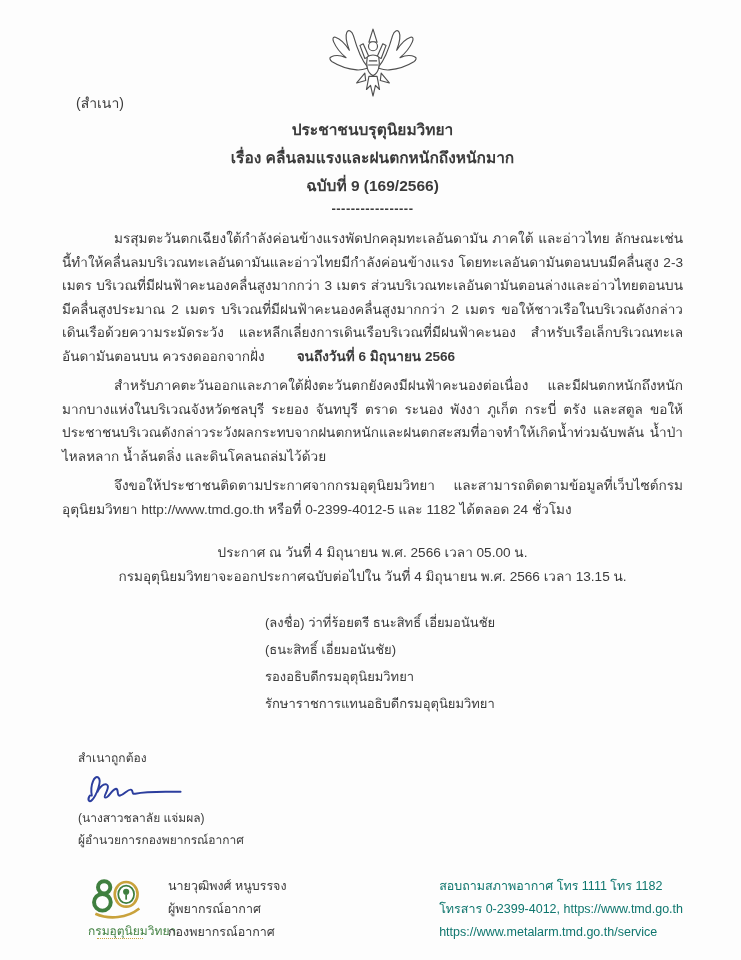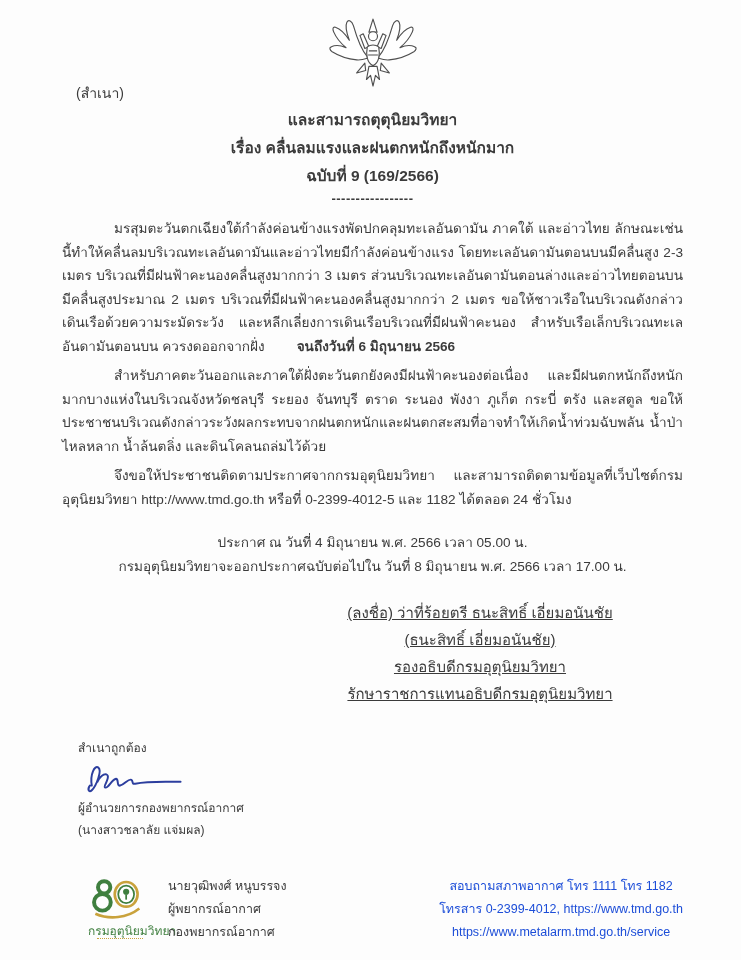--- a/index.html
+++ b/index.html
@@ -2,51 +2,51 @@
 <html style="--ink: #3b3b3b; --logo-green: #3f7f3f; --logo-gold: #c9a23c;"><head>
 <meta charset="utf-8">
 <style>
   html,body{margin:0;padding:0;background:#e9e9e9;}
   .page{
     position:relative;
     width:741px;height:960px;
     margin:0 auto;
     background:#fdfdfd;
     box-sizing:border-box;
-    padding:12px 58px 12px 62px;
+    padding:22px 58px 12px 62px;
     display:flex;flex-direction:column;
     overflow:hidden;
     font-family:"Liberation Sans","DejaVu Sans",sans-serif;
     color:var(--ink,#3b3b3b);
   }
   
   .top-row{position:relative;height:88px;flex:none;}
   .copy-label{position:absolute;left:14px;bottom:-4px;font-size:14px;}
   .garuda{position:absolute;left:50%;top:0;transform:translateX(-50%);}
   
   .header-block{text-align:center;margin-top:6px;font-weight:bold;font-size:15.5px;line-height:28px;flex:none;}
   .h-divider{font-weight:bold;font-size:13px;line-height:18px;letter-spacing:0.5px;}
   
   .body-block{margin-top:9px;font-size:13.6px;line-height:23.5px;text-align:justify;flex:none;}
   .body-block p{margin:0 0 6px 0;text-indent:52px;}
   .body-block b{font-weight:bold;margin-left:32px;}
   
   .dates-block{text-align:center;font-size:13.6px;line-height:24px;margin-top:14px;flex:none;}
   
-  .sign-block{width:430px;margin:20px 0 0 203px;text-align:center;font-size:15px;line-height:27px;flex:none;text-decoration:underline;}
+  .sign-block{width:430px;margin:20px 0 0 203px;font-size:13px;line-height:27px;flex:none;}
   
   .cert-block{margin:30px 0 0 16px;font-size:12px;line-height:22px;flex:none;}
   .scribble{height:34px;margin:2px 0 2px 2px;}
   
   .footer{margin-top:auto;display:flex;justify-content:space-between;align-items:flex-start;font-size:12.5px;line-height:23px;padding-bottom:4px;flex:none;}
   .footer-left{display:flex;gap:16px;margin-left:26px;}
   .logo80{width:64px;text-align:center;}
   .logo-caption{font-size:12px;line-height:9px;color:var(--logo-green,#3f7f3f);white-space:nowrap;}
   .logo-caption-rule{width:46px;margin:2px auto 0;border-top:1px dotted var(--logo-gold,#c9a23c);}
-  .footer-right{text-align:center;color:#1d4ed8;}
+  .footer-right{text-align:left;color:#0f766e;}
 </style>
 </head>
 <body>
 
 <div class="page">
 
   <div class="top-row">
     <span class="copy-label">(สำเนา)</span>
     <div class="garuda">
       <svg width="98" height="86" viewBox="0 0 120 104" xmlns="http://www.w3.org/2000/svg">
@@ -61,53 +61,53 @@
           <path d="M55 66 L52 82 L57 77 L60 90 L63 77 L68 82 L65 66 Z"></path>
           <path d="M50 62 L40 74 L51 71 Z"></path>
           <path d="M70 62 L80 74 L69 71 Z"></path>
           <path d="M55 47 L65 47 M54 52 L66 52" fill="none"></path>
         </g>
       </svg>
     </div>
   </div>
 
   <div class="header-block">
-    <div>และสามารถตุตุนิยมวิทยา</div>
+    <div>ประชาชนบรุตุนิยมวิทยา</div>
     <div>เรื่อง คลื่นลมแรงและฝนตกหนักถึงหนักมาก</div>
     <div>ฉบับที่ 9 (169/2566)</div>
     <div class="h-divider">-----------------</div>
   </div>
 
   <div class="body-block">
     <p><span>มรสุมตะวันตกเฉียงใต้กำลังค่อนข้างแรงพัดปกคลุมทะเลอันดามัน ภาคใต้ และอ่าวไทย ลักษณะเช่นนี้ทำให้คลื่นลมบริเวณทะเลอันดามันและอ่าวไทยมีกำลังค่อนข้างแรง โดยทะเลอันดามันตอนบนมีคลื่นสูง 2-3 เมตร บริเวณที่มีฝนฟ้าคะนองคลื่นสูงมากกว่า 3 เมตร ส่วนบริเวณทะเลอันดามันตอนล่างและอ่าวไทยตอนบนมีคลื่นสูงประมาณ 2 เมตร บริเวณที่มีฝนฟ้าคะนองคลื่นสูงมากกว่า 2 เมตร ขอให้ชาวเรือในบริเวณดังกล่าวเดินเรือด้วยความระมัดระวัง และหลีกเลี่ยงการเดินเรือบริเวณที่มีฝนฟ้าคะนอง สำหรับเรือเล็กบริเวณทะเลอันดามันตอนบน ควรงดออกจากฝั่ง</span><b>จนถึงวันที่ 6 มิถุนายน 2566</b></p>
     <p>สำหรับภาคตะวันออกและภาคใต้ฝั่งตะวันตกยังคงมีฝนฟ้าคะนองต่อเนื่อง และมีฝนตกหนักถึงหนักมากบางแห่งในบริเวณจังหวัดชลบุรี ระยอง จันทบุรี ตราด ระนอง พังงา ภูเก็ต กระบี่ ตรัง และสตูล ขอให้ประชาชนบริเวณดังกล่าวระวังผลกระทบจากฝนตกหนักและฝนตกสะสมที่อาจทำให้เกิดน้ำท่วมฉับพลัน น้ำป่าไหลหลาก น้ำล้นตลิ่ง และดินโคลนถล่มไว้ด้วย</p>
     <p>จึงขอให้ประชาชนติดตามประกาศจากกรมอุตุนิยมวิทยา และสามารถติดตามข้อมูลที่เว็บไซต์กรมอุตุนิยมวิทยา http://www.tmd.go.th หรือที่ 0-2399-4012-5 และ 1182 ได้ตลอด 24 ชั่วโมง</p>
   </div>
 
   <div class="dates-block">
     <div>ประกาศ ณ วันที่ 4 มิถุนายน พ.ศ. 2566 เวลา 05.00 น.</div>
-    <div>กรมอุตุนิยมวิทยาจะออกประกาศฉบับต่อไปใน วันที่ 8 มิถุนายน พ.ศ. 2566 เวลา 17.00 น.</div>
+    <div>กรมอุตุนิยมวิทยาจะออกประกาศฉบับต่อไปใน วันที่ 4 มิถุนายน พ.ศ. 2566 เวลา 13.15 น.</div>
   </div>
 
   <div class="sign-block">
     <div>(ลงชื่อ)  ว่าที่ร้อยตรี ธนะสิทธิ์ เอี่ยมอนันชัย</div>
     <div>(ธนะสิทธิ์ เอี่ยมอนันชัย)</div>
     <div>รองอธิบดีกรมอุตุนิยมวิทยา</div>
     <div>รักษาราชการแทนอธิบดีกรมอุตุนิยมวิทยา</div>
   </div>
 
   <div class="cert-block">
     <div>สำเนาถูกต้อง</div>
     <div class="scribble">
       <svg width="118" height="34" viewBox="0 0 120 36" xmlns="http://www.w3.org/2000/svg">
         <path d="M10 26 C8 14 13 4 17 7 C21 10 15 26 10 31 C7 34 5 30 8 26 M16 22 C20 14 26 12 27 16 C28 20 22 27 24 28 C27 30 31 20 35 19 C39 18 36 27 40 26 C45 25 49 18 52 20 C54 21 52 25 56 24 C70 21 88 22 104 22" fill="none" stroke="#2c3e9e" stroke-width="2.1" stroke-linecap="round"></path>
       </svg>
     </div>
+    <div>(นางสาวชลาลัย แจ่มผล)</div>
     <div>ผู้อำนวยการกองพยากรณ์อากาศ</div>
-    <div>(นางสาวชลาลัย แจ่มผล)</div>
   </div>
 
   <div class="footer">
     <div class="footer-left">
       <div class="logo80">
         <svg width="58" height="44" viewBox="0 0 64 50" xmlns="http://www.w3.org/2000/svg">
           <circle cx="14" cy="14" r="7" fill="none" stroke="#3f7f3f" stroke-width="4.5"></circle>
           <circle cx="12" cy="31" r="9.5" fill="none" stroke="#3f7f3f" stroke-width="4.5"></circle>
           <path d="M4 44 C20 51 40 49 54 38" fill="none" stroke="#c9a23c" stroke-width="3"></path>
           <ellipse cx="39" cy="22" rx="13" ry="14" fill="none" stroke="#c9a23c" stroke-width="3"></ellipse>

